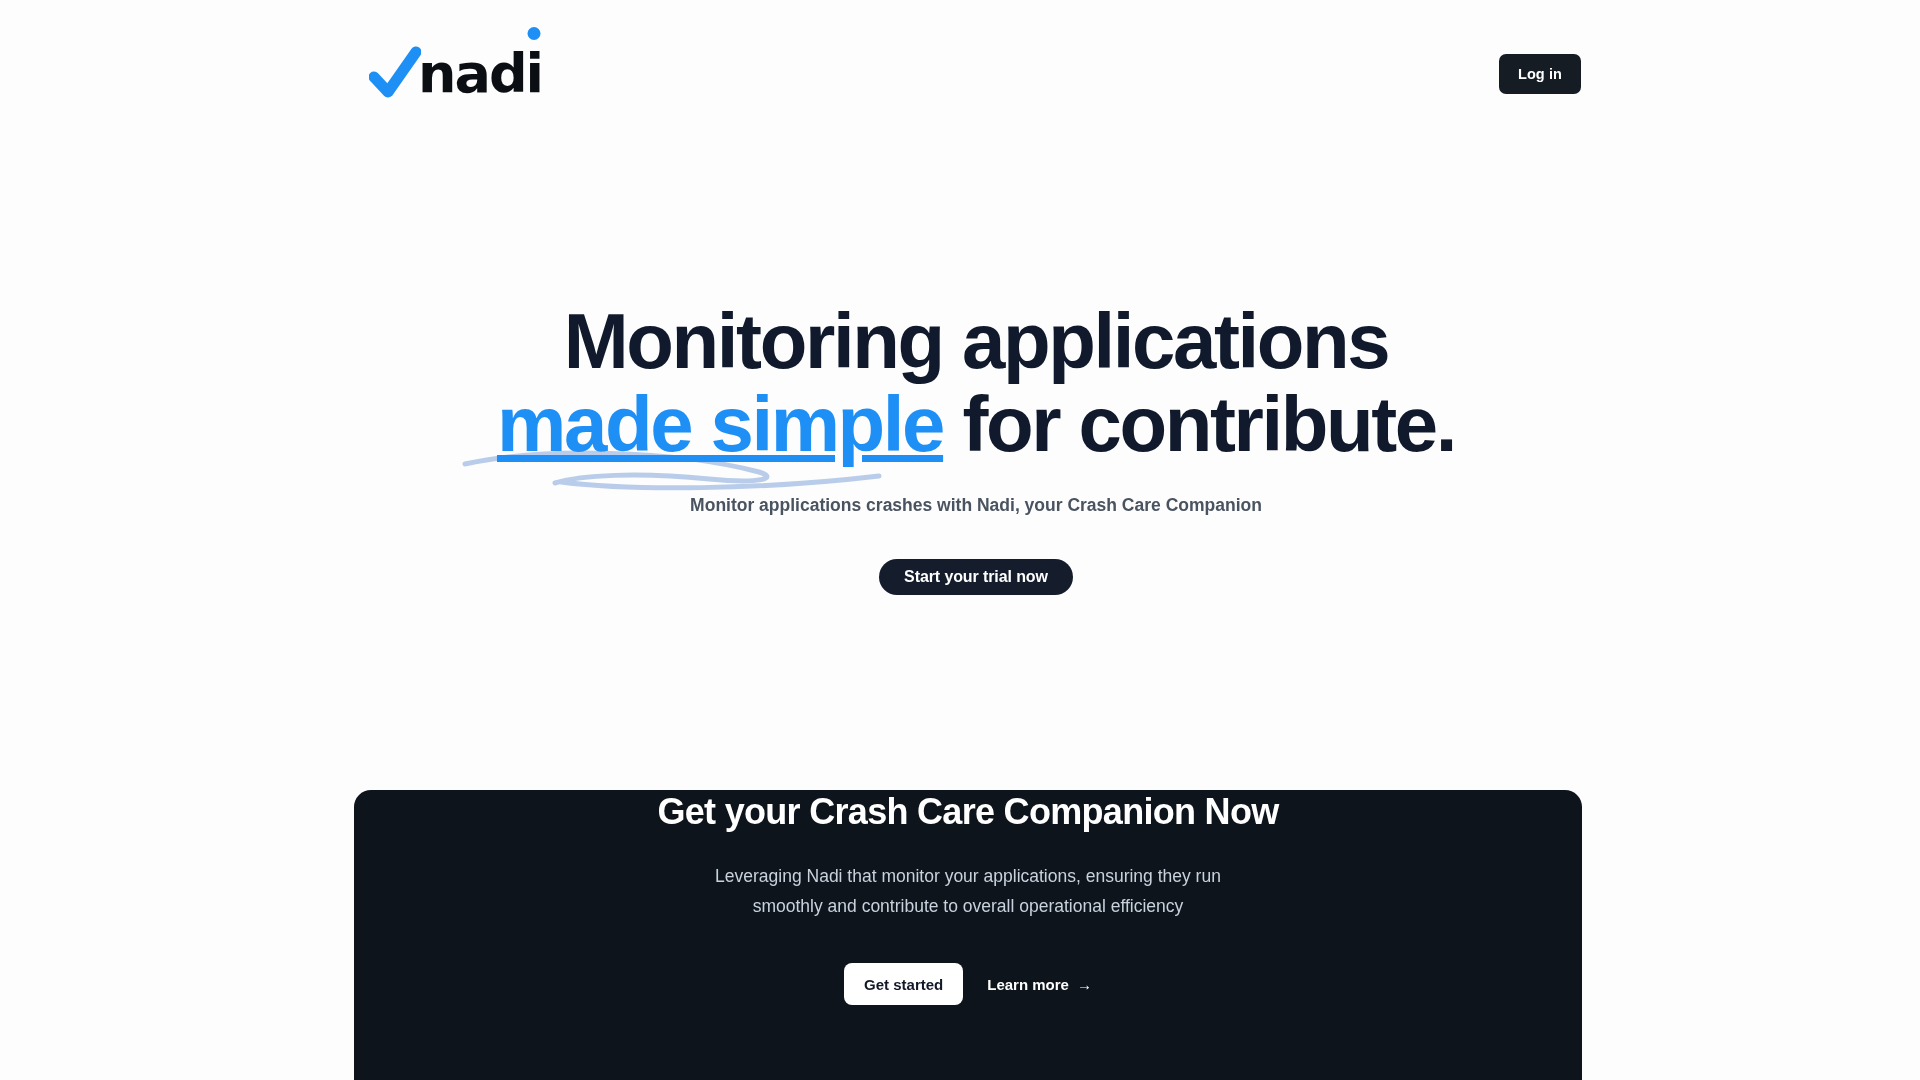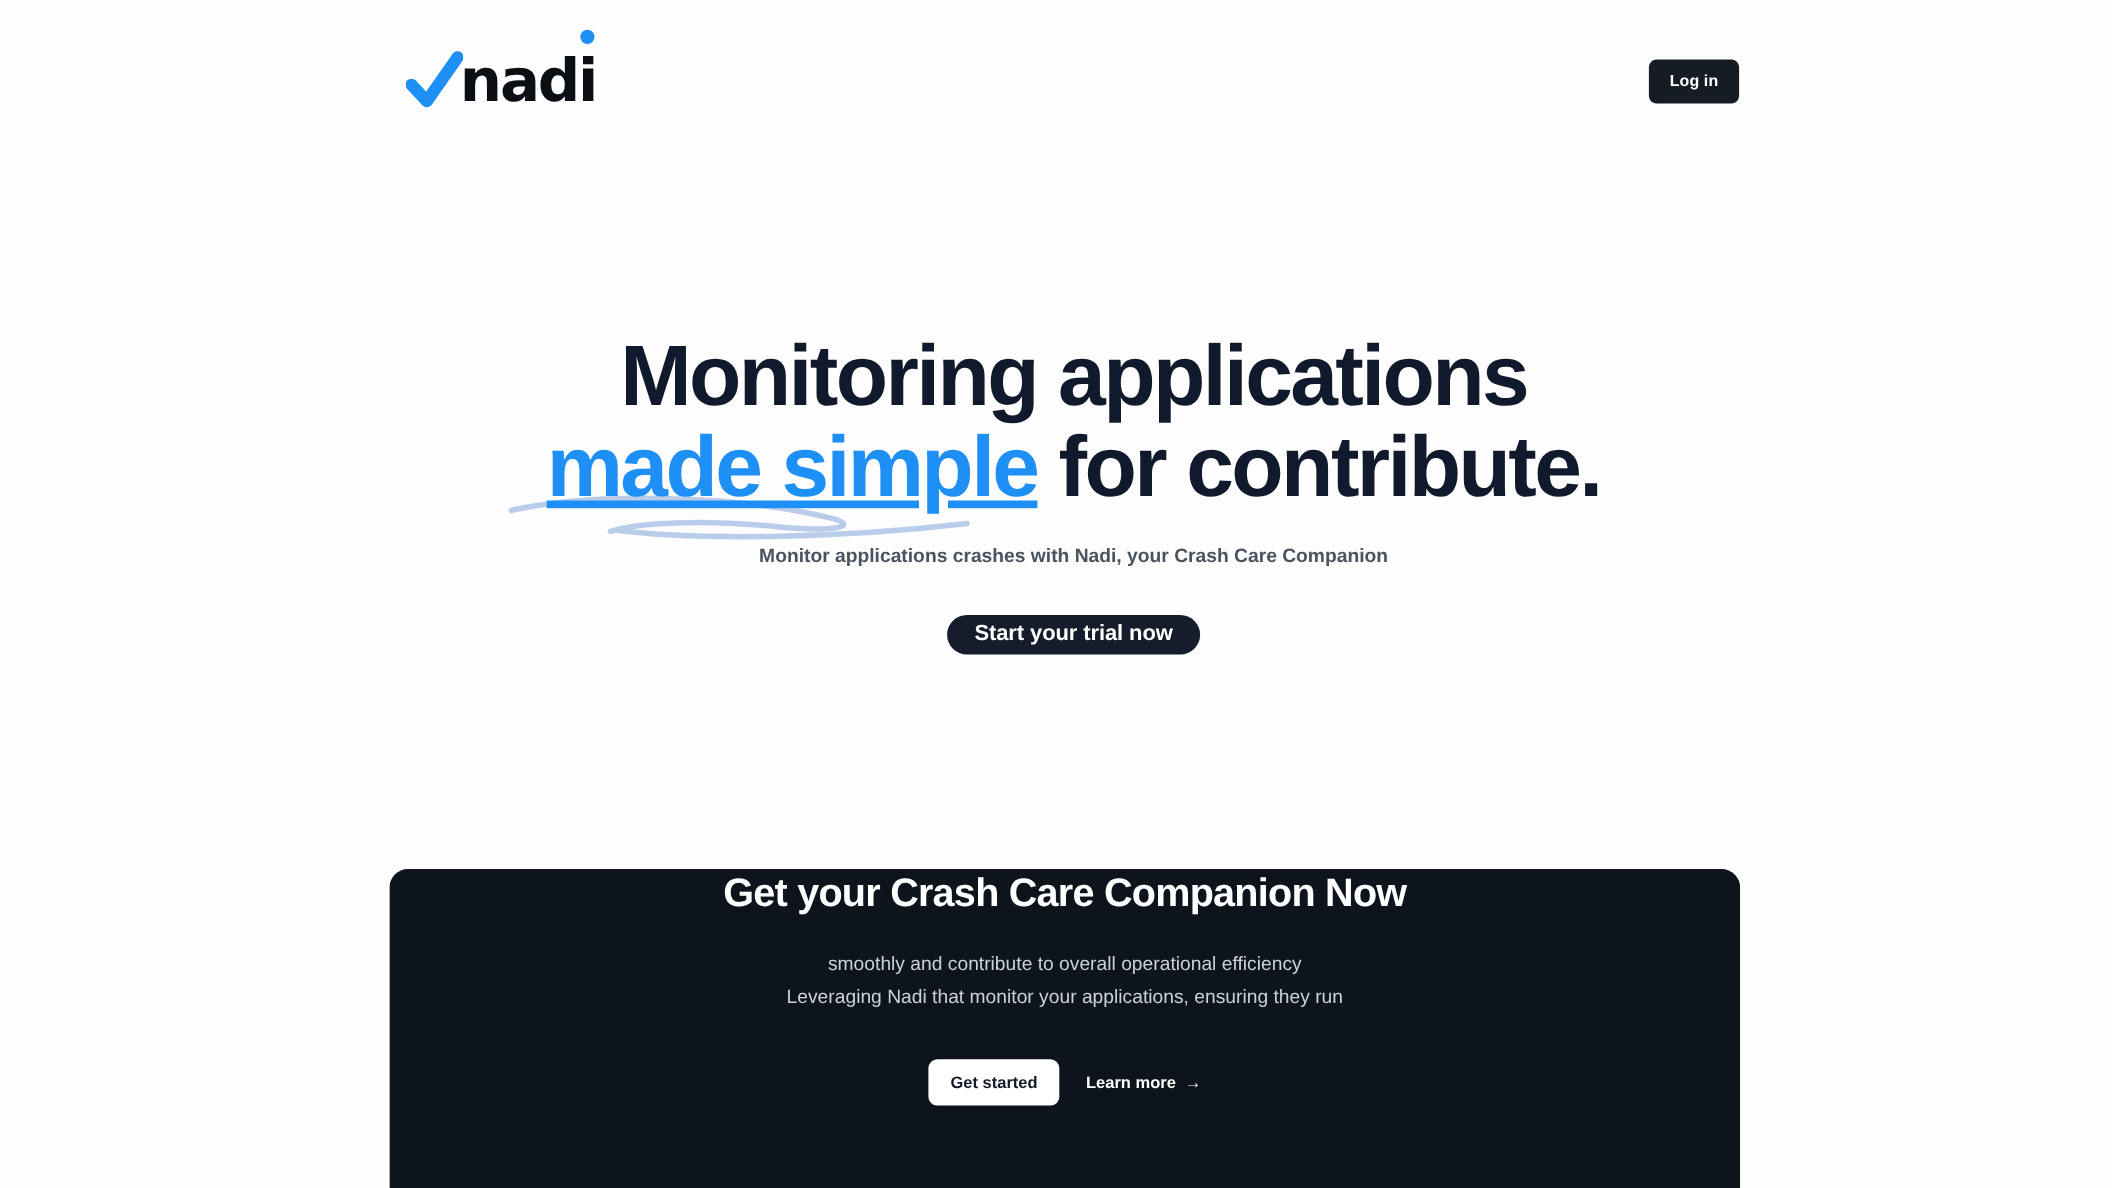--- a/index.html
+++ b/index.html
@@ -151,21 +151,21 @@
     margin-top: 40px;
     display: inline-flex;
     align-items: center;
     justify-content: center;
     height: 36px;
     padding: 0 25px;
     background: #151c2b;
     color: #ffffff;
     border: none;
     border-radius: 999px;
-    font-size: 20px;
+    font-size: 16px;
     font-weight: 700;
     font-family: "Liberation Sans", sans-serif;
     cursor: pointer;
     letter-spacing: -0.1px;
   }
 
   
   .promo-card {
     position: absolute;
     left: 354px;
@@ -269,22 +269,22 @@
   <p class="hero-subtitle">Monitor applications crashes with Nadi, your Crash Care Companion</p>
 
   <button class="hero-cta">Start your trial now</button>
 </section>
 
 <section class="promo-card">
 
   <h2 class="promo-title">Get your Crash Care Companion Now</h2>
 
   <p class="promo-body">
+    <span class="row">Leveraging Nadi that monitor your applications, ensuring they run</span>
     <span class="row">smoothly and contribute to overall operational efficiency</span>
-    <span class="row">Leveraging Nadi that monitor your applications, ensuring they run</span>
   </p>
 
   <div class="promo-actions">
     <button class="promo-primary">Get started</button>
     <a class="promo-link" href="#">
       <span>Learn more</span>
       <span class="arrow-glyph">→</span>
     </a>
   </div>
 </section>

